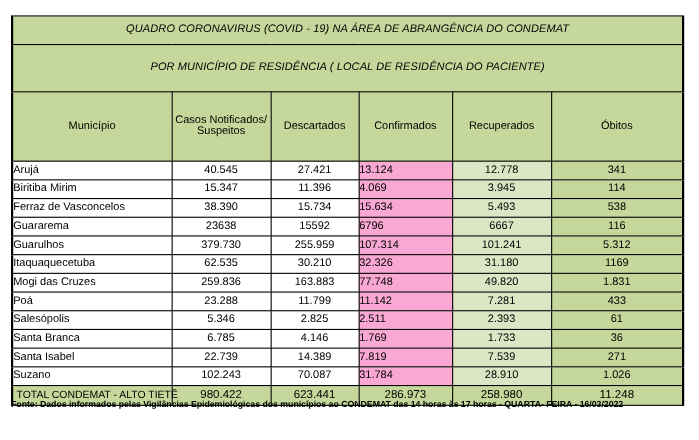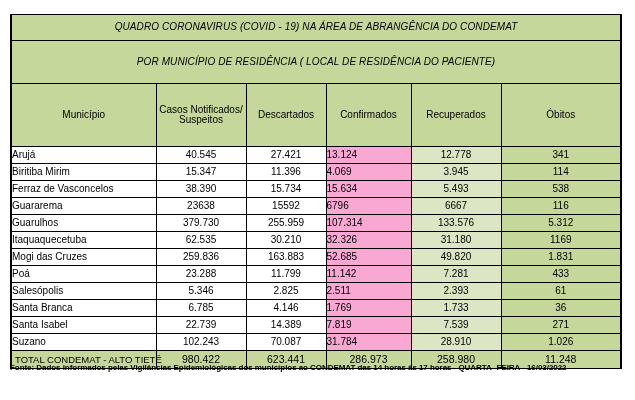--- a/index.html
+++ b/index.html
@@ -218,36 +218,36 @@
           <td class="num">15592</td>
           <td class="conf">6796</td>
           <td class="recu">6667</td>
           <td class="obit edge-right">116</td>
         </tr>
         <tr class="datarow">
           <td class="muni edge-left">Guarulhos</td>
           <td class="num">379.730</td>
           <td class="num">255.959</td>
           <td class="conf">107.314</td>
-          <td class="recu">133.576</td>
+          <td class="recu">101.241</td>
           <td class="obit edge-right">5.312</td>
         </tr>
         <tr class="datarow">
           <td class="muni edge-left">Itaquaquecetuba</td>
           <td class="num">62.535</td>
           <td class="num">30.210</td>
           <td class="conf">32.326</td>
           <td class="recu">31.180</td>
           <td class="obit edge-right">1169</td>
         </tr>
         <tr class="datarow">
           <td class="muni edge-left">Mogi das Cruzes</td>
           <td class="num">259.836</td>
           <td class="num">163.883</td>
-          <td class="conf">52.685</td>
+          <td class="conf">77.748</td>
           <td class="recu">49.820</td>
           <td class="obit edge-right">1.831</td>
         </tr>
         <tr class="datarow">
           <td class="muni edge-left">Poá</td>
           <td class="num">23.288</td>
           <td class="num">11.799</td>
           <td class="conf">11.142</td>
           <td class="recu">7.281</td>
           <td class="obit edge-right">433</td>

